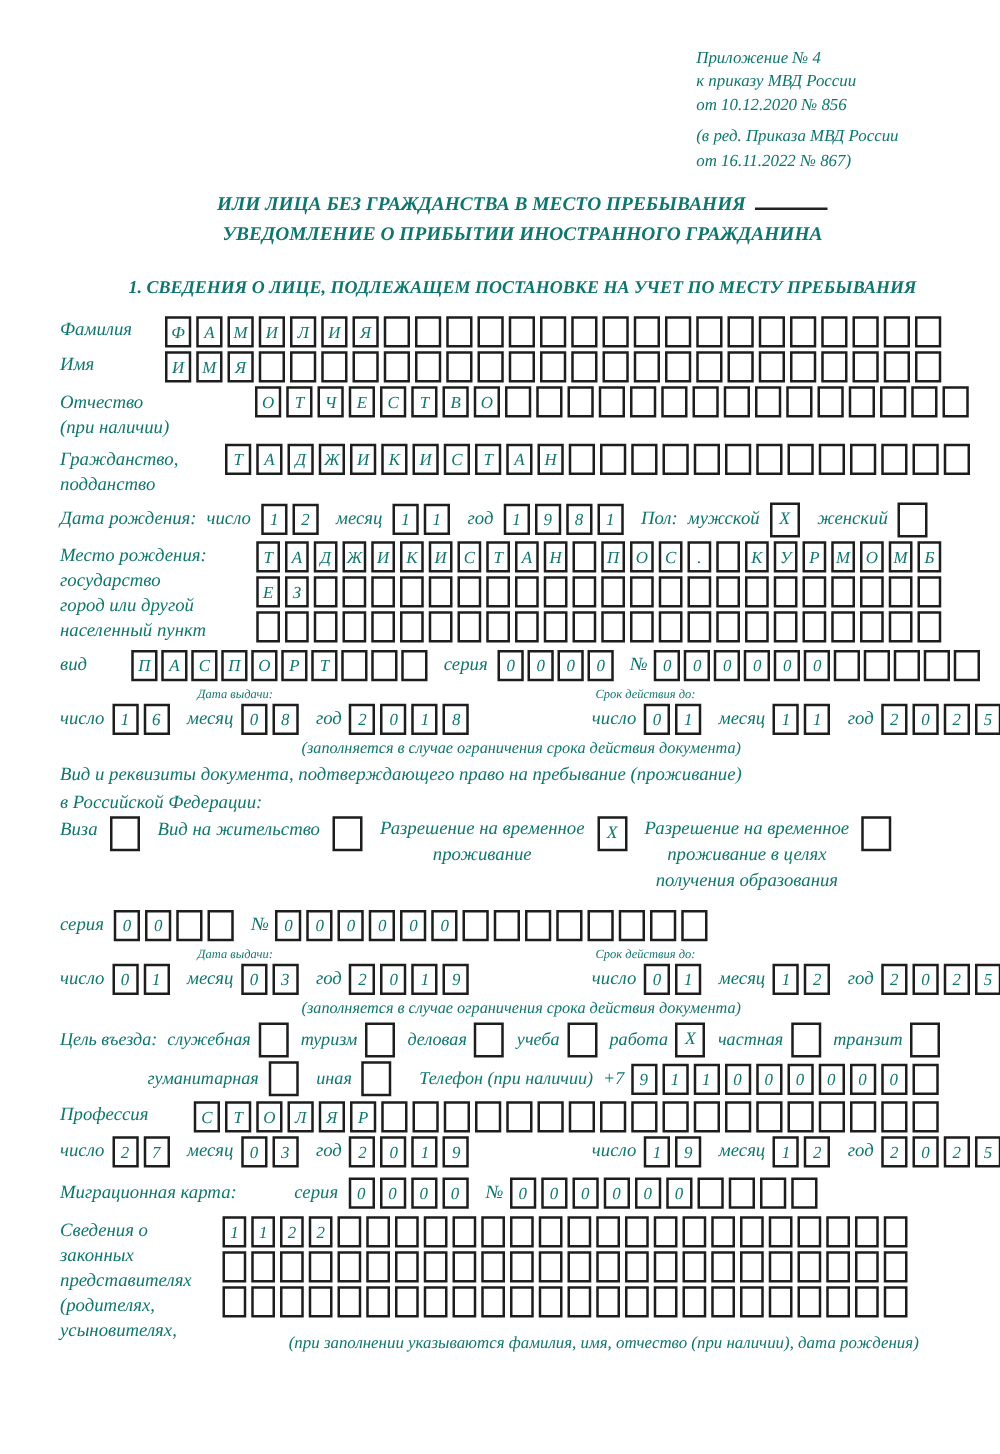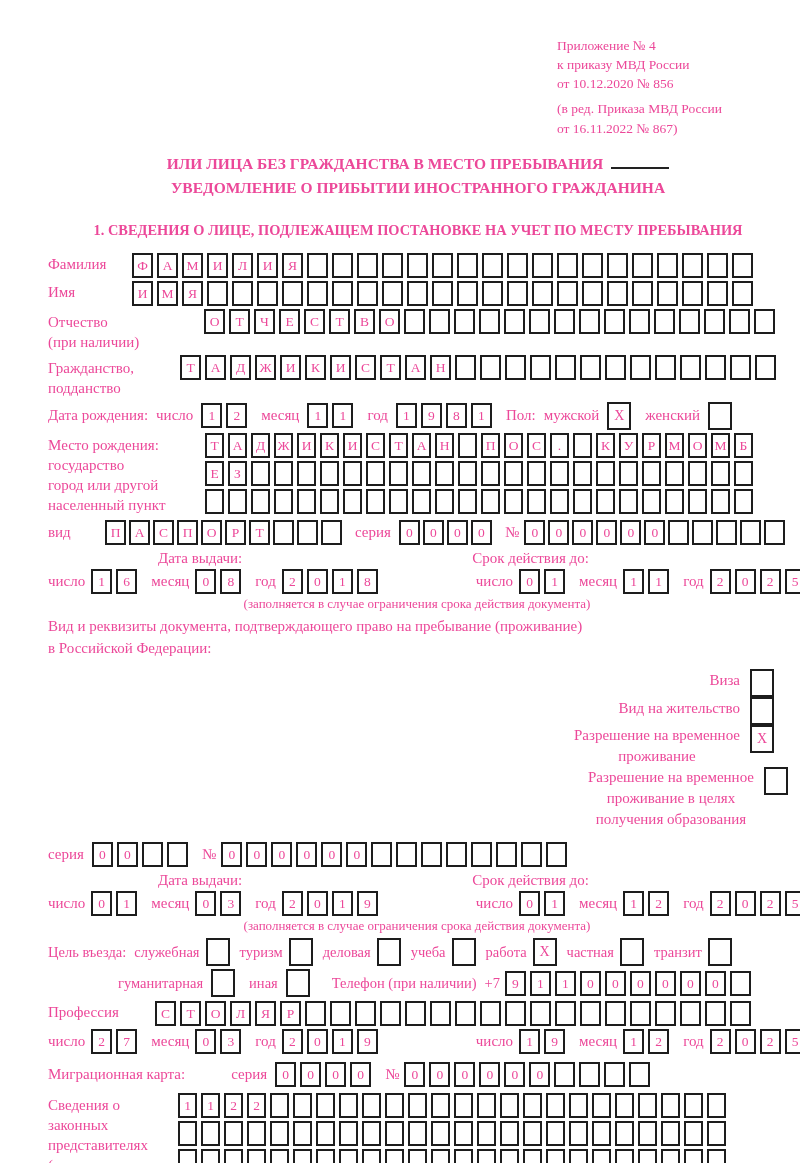--- a/index.html
+++ b/index.html
@@ -1,19 +1,19 @@
 <!DOCTYPE html>
 <html><head>
 <meta charset="utf-8">
 <style>
   html,body { margin:0; padding:0; background:#ffffff; }
   .page {
     width:800px; height:1163px; box-sizing:border-box;
     padding:36px 12px 0 48px; overflow:hidden;
-    font-family:"Liberation Serif", serif; color:#ec4899; background:#fff;
+    font-family:"Liberation Serif", serif; color:#0f766e; background:#fff;font-style:italic;
   }
   
   .annex { width:205px; margin-left:auto; margin-right:26px; font-size:13.5px; line-height:1.42; }
   .annex-gap { height:6px; }
   .forma { text-align:right; margin:10px 30px 0 0; font-weight:bold; font-size:15px; }
   
   .title { text-align:center; font-weight:bold; font-size:15.5px; line-height:1.55; margin-top:14px; }
   .blank-line { display:inline-block; width:58px; border-bottom:2px solid #222; height:14px; margin-left:8px; }
   .sec-heading { text-align:center; font-weight:bold; font-size:14.4px; margin-top:22px; margin-bottom:14px; white-space:nowrap; }
   
@@ -32,32 +32,32 @@
   .side-labels { width:157px; flex:none; font-size:15px; line-height:20px; padding-top:2px; }
   
   .irow { display:flex; align-items:center; font-size:15px; margin-bottom:3px; }
   .irow .t { flex:none; margin-right:8px; }
   .irow .cells { margin-right:10px; }
   .cbox {
     display:inline-block; width:20px; height:24px; border:2px solid #1d1d1d;
     text-align:center; font-size:14px; line-height:24px; vertical-align:middle; flex:none; background:#fff;
   }
   
-  .dlabels { display:flex; font-size:15px; margin-top:5px; margin-bottom:2px; }
+  .dlabels { display:flex; font-size:10px; margin-top:5px; margin-bottom:2px;gap:28px; }
   .dlabels .l1 { margin-left:110px; }
   .dlabels .l2 { margin-left:230px; }
   .dpair { display:flex; align-items:center; font-size:15px; margin-bottom:2px; }
   .dgroup { display:flex; align-items:center; }
   .dgroup .t { margin-right:6px; }
   .dgroup .cells { margin-right:10px; }
   .g2 { margin-left:84px; }
   .note-r { text-align:center; font-size:13px; margin:1px 2px 4px 0; }
   .para { font-size:15px; line-height:1.45; margin-top:4px; }
   
-  .opts { display:flex; align-items:flex-end; margin-top:10px; margin-bottom:12px; font-size:15px;flex-direction:column; }
+  .opts { display:flex; align-items:flex-start; margin-bottom:12px; font-size:15px; }
   .opt { display:flex; align-items:flex-start; margin-right:14px; }
   .opt .olab { margin-right:10px; padding-top:3px; }
   .optc { text-align:center; line-height:21px; margin-right:10px; }
   .center-note { text-align:center; font-size:13.5px; margin-top:12px; }
   .mt4 { margin-top:4px; } .mt8 { margin-top:8px; }
   .indent70 { margin-left:70px; }
   .reps { display:flex; align-items:flex-start; margin-top:6px; }
   .reps-right { flex:1; }
 </style>
 </head>

